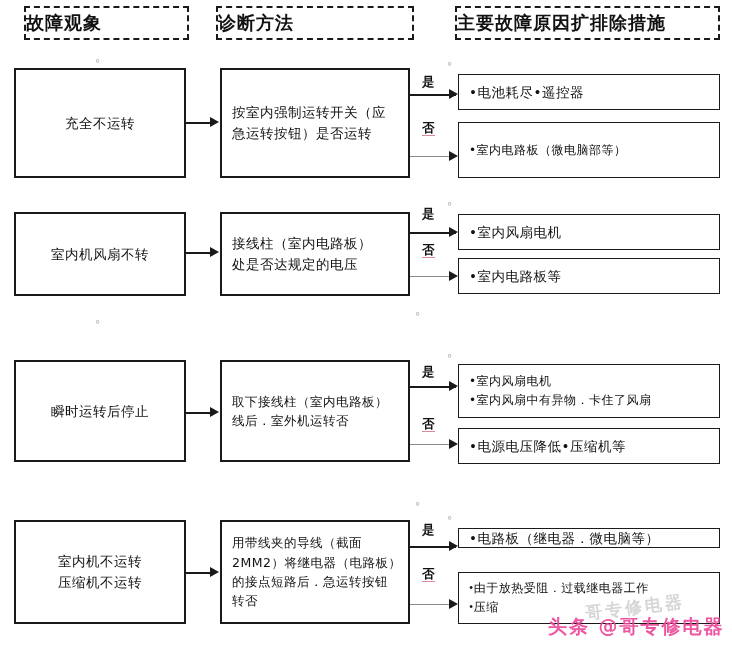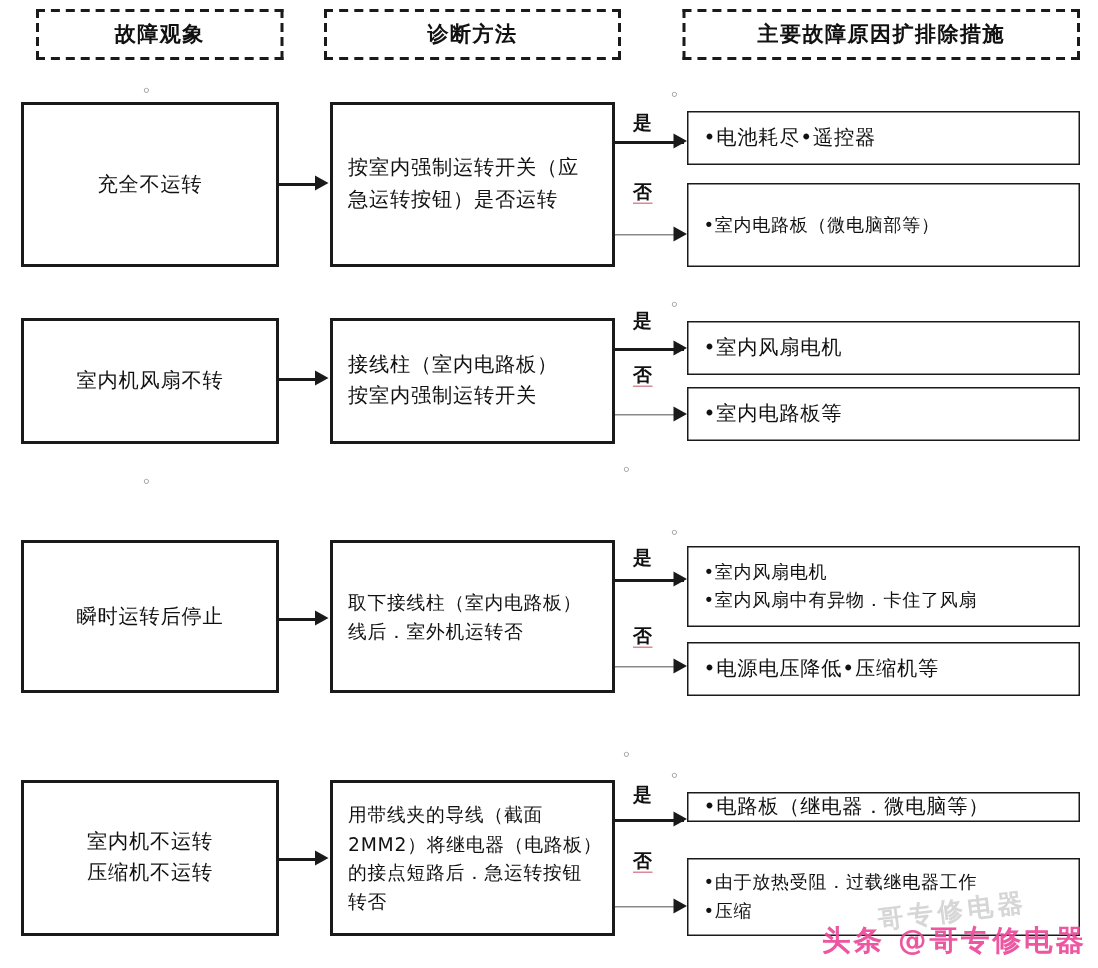--- a/index.html
+++ b/index.html
@@ -21,22 +21,22 @@
     overflow: hidden;
   }
 
   
   .hdr {
     position: absolute;
     border: 2px dashed #1a1a1a;
     background: #ffffff;
     display: flex;
     align-items: center;
-    justify-content: center;
-    font-size: 14px;
+    justify-content: flex-start;
+    font-size: 18px;
     font-weight: bold;
     letter-spacing: 1px;
     color: #111;
   }
 
   
   .box {
     position: absolute;
     border: 2px solid #1a1a1a;
     background: #ffffff;
@@ -176,21 +176,21 @@
     </div>
   </div>
 
   <div class="box center" style="left:14px; top:212px; width:172px; height:84px;">
     <div class="inner">室内机风扇不转</div>
   </div>
 
   <div class="box leftpad" style="left:220px; top:212px; width:190px; height:84px;">
     <div class="inner">
       <div>接线柱（室内电路板）</div>
-      <div>按室内强制运转开关</div>
+      <div>处是否达规定的电压</div>
     </div>
   </div>
 
   <div class="hline" style="left:186px; top:252px; width:25px;"></div>
   <div class="arrow" style="left:210px; top:247px;"></div>
 
   <div class="hline" style="left:410px; top:232px; width:46px;"></div>
   <div class="arrow" style="left:449px; top:227px;"></div>
   <div class="branch-label" style="left:422px; top:208px;">是</div>
 
@@ -271,21 +271,21 @@
   <div class="hline light" style="left:410px; top:604px; width:46px;"></div>
   <div class="arrow" style="left:449px; top:599px;"></div>
   <div class="branch-label no" style="left:422px; top:568px;">否</div>
 
   <div class="box thin leftpad" style="left:458px; top:528px; width:262px; height:20px;">
     <div class="inner">
       <div>•电路板（继电器．微电脑等）</div>
     </div>
   </div>
 
-  <div class="box thin leftpad" style="left:458px; top:572px; width:262px; height:52px; font-size:12px;">
+  <div class="box thin leftpad" style="left:458px; top:572px; width:262px; height:52px; font-size:12px;font-family:Liberation Serif, serif;">
     <div class="inner">
       <div>•由于放热受阻．过载继电器工作</div>
       <div>•压缩</div>
     </div>
   </div>
 
   <div class="speck" style="left:95px; top:57px;">⸰</div>
   <div class="speck" style="left:95px; top:318px;">⸰</div>
   <div class="speck" style="left:415px; top:310px;">⸰</div>
   <div class="speck" style="left:415px; top:500px;">⸰</div>

